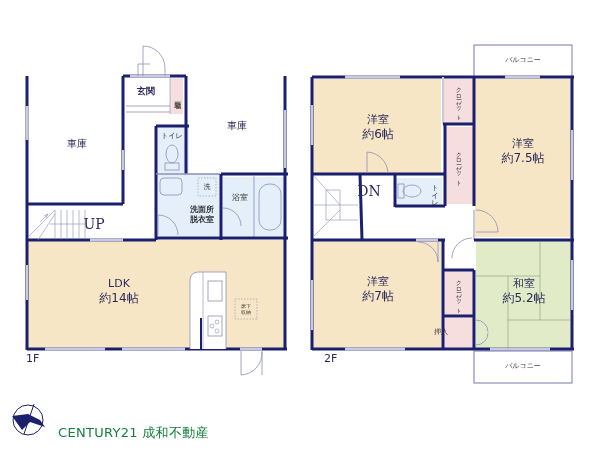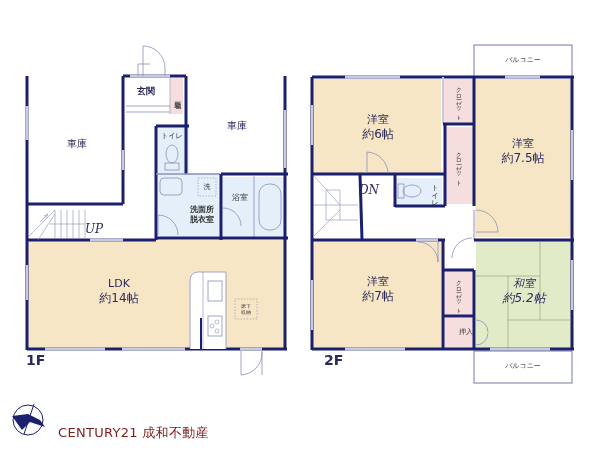--- a/index.html
+++ b/index.html
@@ -4,23 +4,23 @@
 <style>
   html, body { margin:0; padding:0; background:#ffffff; }
   body { width:600px; height:450px; position:relative; overflow:hidden; font-family:"DejaVu Sans", sans-serif; }
   #plan { position:absolute; left:0; top:0; width:600px; height:450px; }
   .lbl { position:absolute; color:#2a2a5a; white-space:nowrap; transform:translate(-50%,-50%); text-align:center; line-height:1.3; }
   .room-name { font-size:11px; }
   .room-size { font-size:12px; }
   .small { font-size:8px; color:#333; }
   .tiny { font-size:7px; color:#333; }
   .vert { writing-mode:vertical-rl; font-size:7px; color:#333; letter-spacing:0; }
-  .italic { font-style:italic; font-family:"DejaVu Serif", serif; font-size:12px; color:#2a2a5a; }
-  .floor { position:absolute; font-size:14px; color:#2a2a5a;font-weight:bold; }
-  .brand { position:absolute; left:58px; top:424px; font-size:13px; color:#7f1d1d; letter-spacing:0.3px; }
+  .italic { font-family:"DejaVu Serif", serif; font-size:14px; color:#2a2a5a; }
+  .floor { position:absolute; font-size:11px; color:#2a2a5a; }
+  .brand { position:absolute; left:58px; top:424px; font-size:13px; color:#15803d; letter-spacing:0.3px; }
 </style>
 </head>
 <body>
 
 <svg id="plan" viewBox="0 0 600 450" xmlns="http://www.w3.org/2000/svg">
 
   <g>
 
     <rect x="27" y="240" width="258" height="108" fill="#f7e6c6"></rect>
     <rect x="170" y="78" width="13" height="36" fill="#f6dede"></rect>
@@ -180,21 +180,21 @@
 <div class="lbl room-name" style="left:146px;top:92px;font-size:9px;font-weight:bold;">玄関</div>
 <div class="lbl vert" style="left:177px;top:96px;">下駄箱</div>
 <div class="lbl room-name" style="left:237px;top:125px;font-size:10px;">車庫</div>
 <div class="lbl tiny" style="left:172px;top:137px;">トイレ</div>
 <div class="lbl tiny" style="left:207px;top:188px;">洗</div>
 <div class="lbl small" style="left:202px;top:215px;font-weight:bold;">
   <div>洗面所</div>
   <div>脱衣室</div>
 </div>
 <div class="lbl small" style="left:240px;top:198px;">浴室</div>
-<div class="lbl italic" style="left:94px;top:224px;margin-top:6px;">UP</div>
+<div class="lbl italic" style="left:94px;top:224px;">UP</div>
 <div class="lbl" style="left:119px;top:292px;">
   <div class="room-name">LDK</div>
   <div class="room-size">約14帖</div>
 </div>
 <div class="lbl" style="left:246px;top:309px;font-size:5px;color:#333;line-height:1.2;">
   <div>床下</div>
   <div>収納</div>
 </div>
 <div class="floor" style="left:26px;top:352px;">1F</div>
 
@@ -209,21 +209,21 @@
   <div class="room-name">洋室</div>
   <div class="room-size">約7.5帖</div>
 </div>
 <div class="lbl vert" style="left:434px;top:191px;">トイレ</div>
 <div class="lbl italic" style="left:369px;top:191px;">DN</div>
 <div class="lbl" style="left:378px;top:290px;">
   <div class="room-name">洋室</div>
   <div class="room-size">約7帖</div>
 </div>
 <div class="lbl vert" style="left:459px;top:293px;font-size:6px;height:40px;overflow:hidden;">クローゼット</div>
-<div class="lbl tiny" style="left:466px;top:333px;">押入</div>
-<div class="lbl" style="left:524px;top:292px;font-style:italic;">
+<div class="lbl tiny" style="left:441px;top:333px;">押入</div>
+<div class="lbl" style="left:524px;top:292px;">
   <div class="room-name">和室</div>
   <div class="room-size">約5.2帖</div>
 </div>
 <div class="lbl room-name" style="left:523px;top:367px;font-size:7px;color:#333;">バルコニー</div>
 <div class="floor" style="left:324px;top:352px;">2F</div>
 
 <div class="brand">CENTURY21 成和不動産</div>
 
 </body></html>

